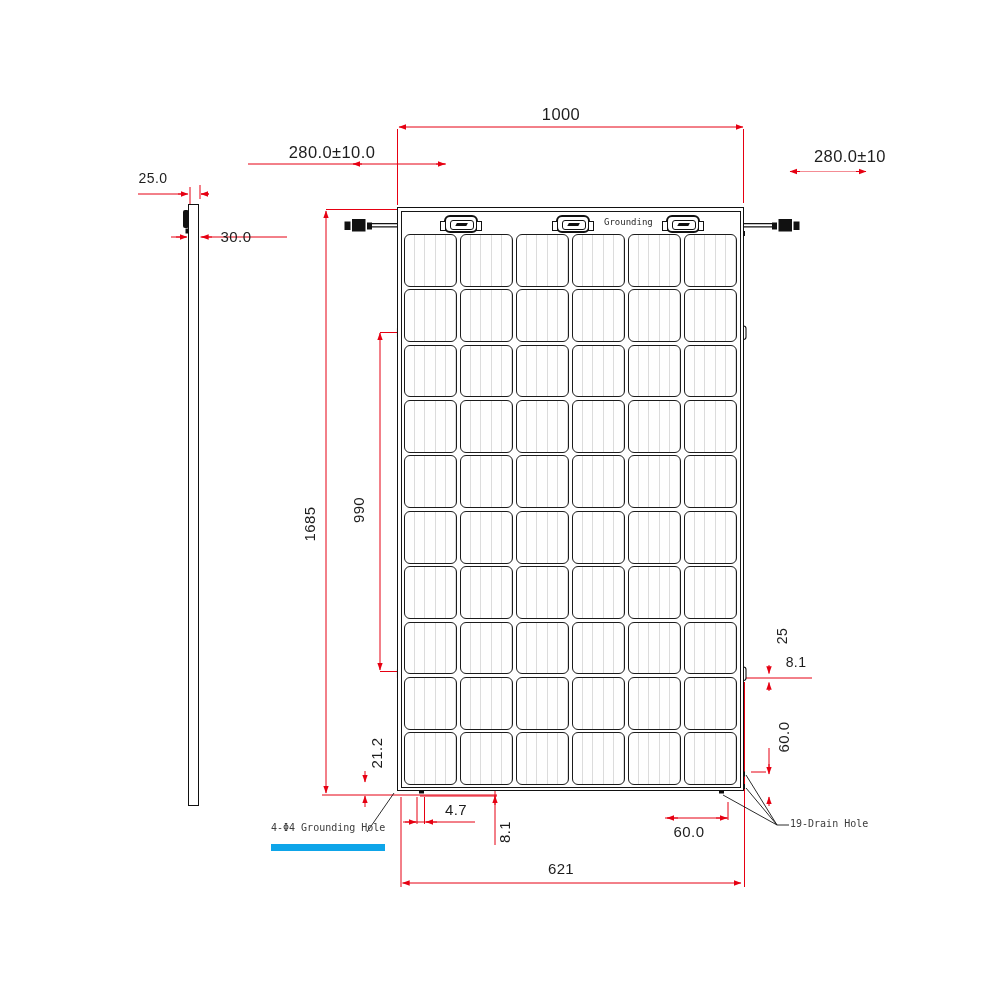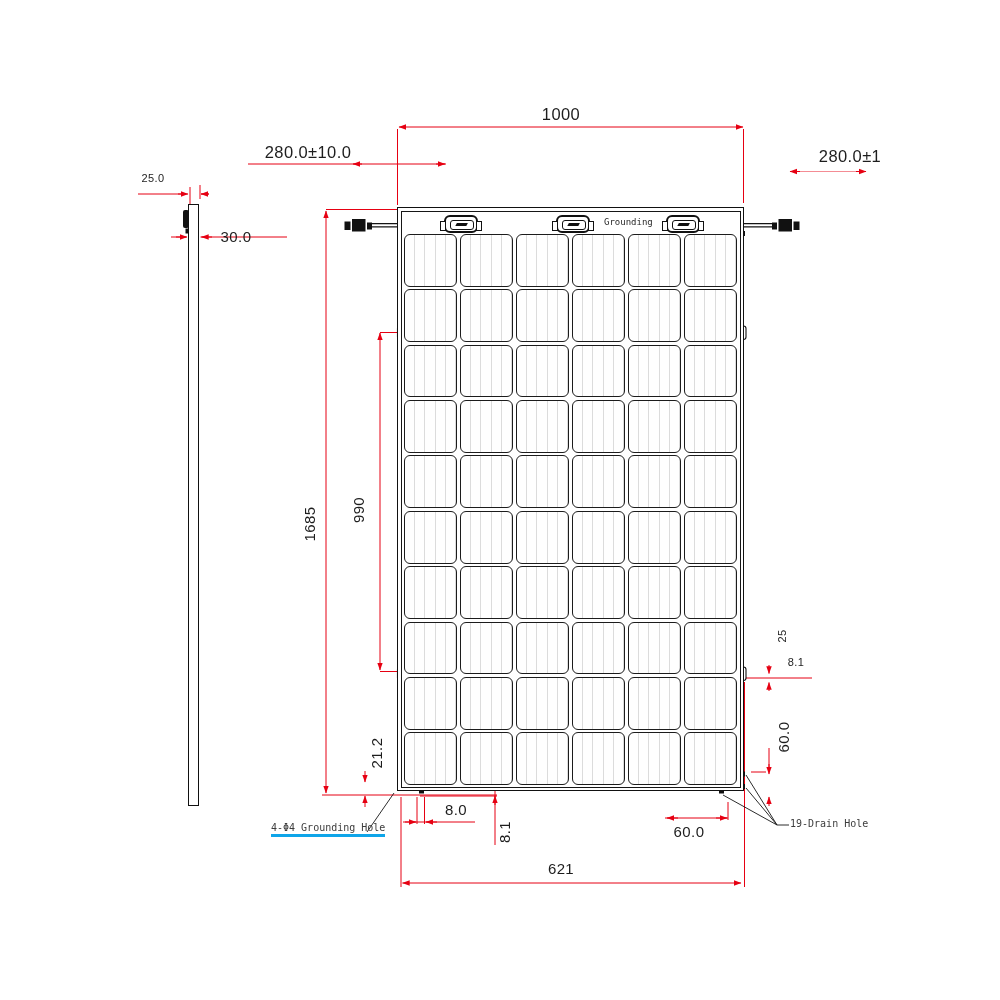--- a/index.html
+++ b/index.html
@@ -18,23 +18,23 @@
   .jb::before,.jb::after{content:"";position:absolute;top:4px;width:4px;height:8px;border:1.2px solid #111;background:#fff;}
   .jb::before{left:-6px;} .jb::after{right:-6px;}
   .jb-in{position:absolute;left:4px;top:2.5px;width:22px;height:8px;border:1.4px solid #111;border-radius:3px;}
   .jb-glyph{position:absolute;left:5px;top:2px;width:11px;height:3.4px;background:#111;transform:skewX(-28deg);}
   
   .side-bar{left:188px;top:204px;width:11px;height:602px;border:1.4px solid #111;background:#fff;box-sizing:border-box;}
   
   .dim{position:absolute;transform:translate(-50%,-50%);font-size:15px;letter-spacing:.4px;color:#1d1d1d;white-space:nowrap;}
   .dim.big{font-size:16.5px;}
   .dim.rot{transform:translate(-50%,-50%) rotate(-90deg);}
-  .dim.sm{font-size:11px;}
+  .dim.sm{font-size:14px;}
   .cadlbl{position:absolute;font-family:"DejaVu Sans Mono", monospace;font-size:10px;color:#3c3c3c;white-space:nowrap;}
-  .underl{border-bottom:3px solid #0ea5e9;padding-bottom:1px;}
+  .underl{border-bottom:7px solid #0ea5e9;padding-bottom:11px;}
   .np{font-family:"DejaVu Sans Mono", monospace;font-size:9px;color:#2a2a2a;}
 </style>
 </head>
 <body>
 
 <div id="canvas">
 
   <svg id="overlay" viewBox="0 0 1000 1000">
     <defs>
       <marker id="ar" viewBox="0 0 10 10" refX="9" refY="5" markerWidth="8" markerHeight="8" orient="auto-start-reverse">
@@ -253,28 +253,28 @@
         <div class="jb-glyph"></div>
       </div>
   </div>
   <div class="abs jb" style="left:666px">
     <div class="jb-in">
         <div class="jb-glyph"></div>
       </div>
   </div>
 
   <div class="dim big" style="left:561px;top:114px">1000</div>
-  <div class="dim big" style="left:308px;top:152px">280.0±10.0</div>
-  <div class="dim big" style="left:850px;top:156px">280.0±1</div>
+  <div class="dim big" style="left:332px;top:152px">280.0±10.0</div>
+  <div class="dim big" style="left:850px;top:156px">280.0±10</div>
   <div class="dim sm" style="left:153px;top:178px">25.0</div>
   <div class="dim" style="left:236px;top:236px">30.0</div>
   <div class="dim rot" style="left:309px;top:524px">1685</div>
   <div class="dim rot" style="left:358px;top:510px">990</div>
   <div class="dim rot" style="left:376px;top:753px">21.2</div>
-  <div class="dim" style="left:456px;top:809px">8.0</div>
+  <div class="dim" style="left:456px;top:809px">4.7</div>
   <div class="dim rot" style="left:504px;top:832px">8.1</div>
   <div class="dim" style="left:689px;top:831px">60.0</div>
   <div class="dim rot" style="left:783px;top:737px">60.0</div>
   <div class="dim rot sm" style="left:782px;top:636px">25</div>
   <div class="dim sm" style="left:796px;top:662px">8.1</div>
   <div class="dim" style="left:561px;top:868px">621</div>
 
   <div class="abs np" style="left:604px;top:217px">Grounding</div>
   <div class="cadlbl underl" style="left:271px;top:822px">4-Φ4 Grounding Hole</div>
   <div class="cadlbl" style="left:790px;top:818px">19-Drain Hole</div>

